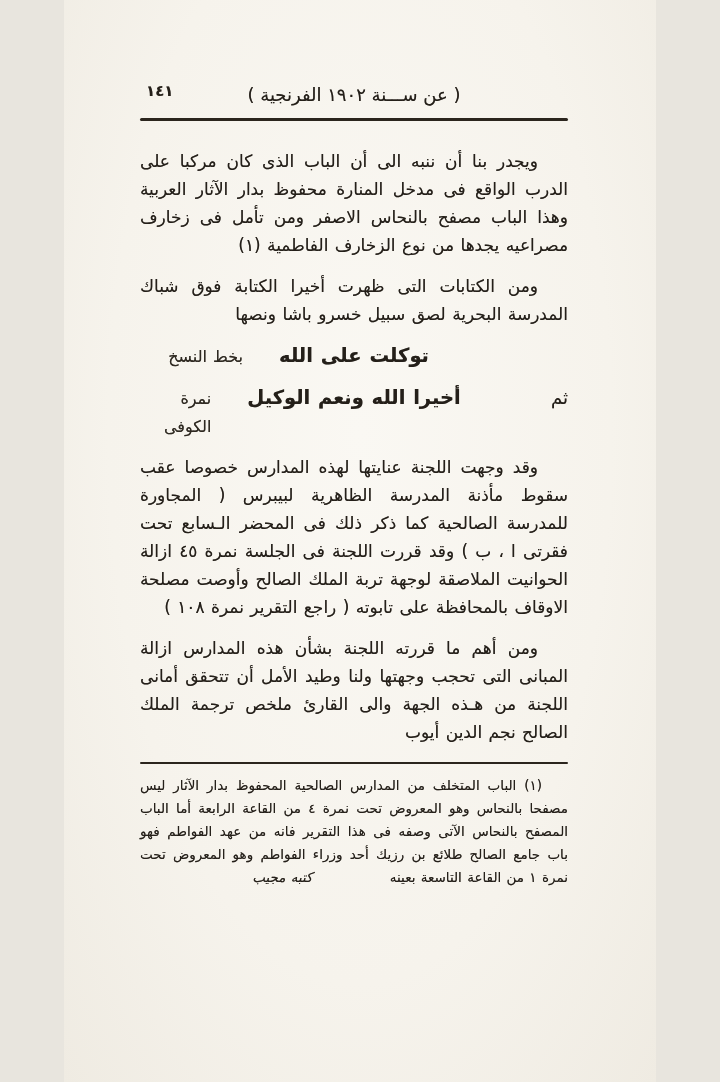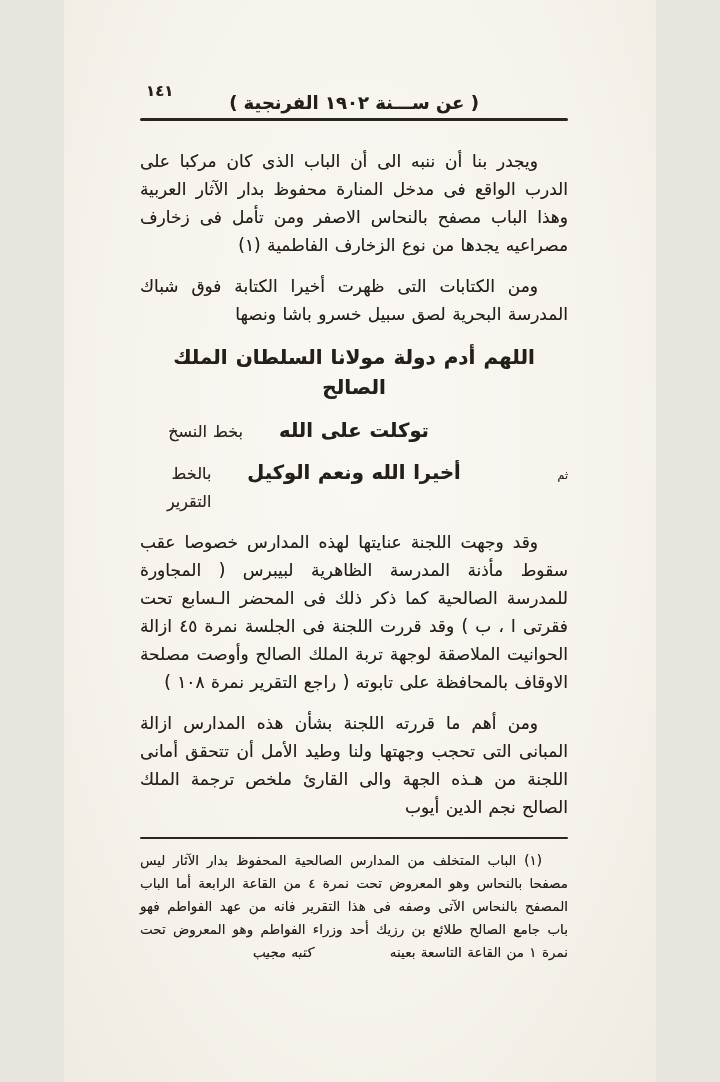--- a/index.html
+++ b/index.html
@@ -17,37 +17,37 @@
   }
   .scan-text{ text-shadow:0 0 .5px rgba(36,31,25,.55); }
 
   
   .page-header{position:relative;height:34px;}
   .page-number{
     position:absolute;left:6px;top:6px;
     font-size:15px;letter-spacing:3px;font-weight:bold;
   }
   .header-title{
-    position:absolute;left:50%;top:16px;transform:translateX(-50%);
-    font-size:18px;font-weight:bold;letter-spacing:.5px;white-space:nowrap;
+    position:absolute;left:50%;top:8px;transform:translateX(-50%);
+    font-size:18px;font-weight:normal;letter-spacing:.5px;white-space:nowrap;
   }
   .header-rule{height:3px;background:#2b251d;margin-top:8px;border-radius:2px;}
 
   
   .body-text{margin-top:26px;font-size:17px;line-height:28px;text-align:justify;word-spacing:1px;}
   .para{margin:0 0 13px;text-indent:30px;}
   .dua{
     text-align:center;font-weight:bold;font-size:20px;line-height:30px;
     margin:14px 0 14px;text-indent:0;
   }
   .inscription-row{
     display:grid;grid-template-columns:1fr auto 1fr;
     align-items:baseline;margin:8px 0 12px;
   }
-  .inscription-row .lead{justify-self:start;font-size:11px;}
+  .inscription-row .lead{justify-self:start;font-size:18px;}
   .inscription-row .quote{font-weight:bold;font-size:19.5px;line-height:30px;}
   .inscription-row .note{justify-self:start;margin-right:36px;font-size:16px;color:#2e2921;}
 
   
   .footnote{margin-top:16px;}
   .footnote-rule{height:2px;background:#2b251d;margin-bottom:10px;border-radius:1px;}
   .footnote-text{
     margin:0;font-size:13.5px;line-height:23px;
     text-align:justify;text-indent:26px;word-spacing:1px;
   }
@@ -63,33 +63,32 @@
     <span class="header-title">( عن ســـنة ١٩٠٢ الفرنجية )</span>
   </header>
   <div class="header-rule"></div>
 
   <main class="body-text">
 
     <p class="para">ويجدر بنا أن ننبه الى أن الباب الذى كان مركبا على الدرب الواقع فى مدخل المنارة محفوظ بدار الآثار العربية وهذا الباب مصفح بالنحاس الاصفر ومن تأمل فى زخارف مصراعيه يجدها من نوع الزخارف الفاطمية (١)</p>
 
     <p class="para">ومن الكتابات التى ظهرت أخيرا الكتابة فوق شباك المدرسة البحرية لصق سبيل خسرو باشا ونصها</p>
 
-    <p class="dua">اللهم أدم دولة مولانا السلطان الملك الصالح</p>
 
 
     <div class="inscription-row">
       <span class="lead"></span>
       <span class="quote">توكلت على الله</span>
       <span class="note">بخط النسخ</span>
     </div>
 
     <div class="inscription-row">
       <span class="lead">ثم</span>
       <span class="quote">أخيرا الله ونعم الوكيل</span>
-      <span class="note">بالخط التقرير</span>
+      <span class="note">نمرة الكوفى</span>
     </div>
 
 
     <p class="para">وقد وجهت اللجنة عنايتها لهذه المدارس خصوصا عقب سقوط مأذنة المدرسة الظاهرية لبيبرس ( المجاورة للمدرسة الصالحية كما ذكر ذلك فى المحضر الـسابع تحت فقرتى ا ، ب ) وقد قررت اللجنة فى الجلسة نمرة ٤٥ ازالة الحوانيت الملاصقة لوجهة تربة الملك الصالح وأوصت مصلحة الاوقاف بالمحافظة على تابوته ( راجع التقرير نمرة ١٠٨ )</p>
 
     <p class="para">ومن أهم ما قررته اللجنة بشأن هذه المدارس ازالة المبانى التى تحجب وجهتها ولنا وطيد الأمل أن تتحقق أمانى اللجنة من هـذه الجهة والى القارئ ملخص ترجمة الملك الصالح نجم الدين أيوب</p>
 
   </main>
 
   <footer class="footnote">

